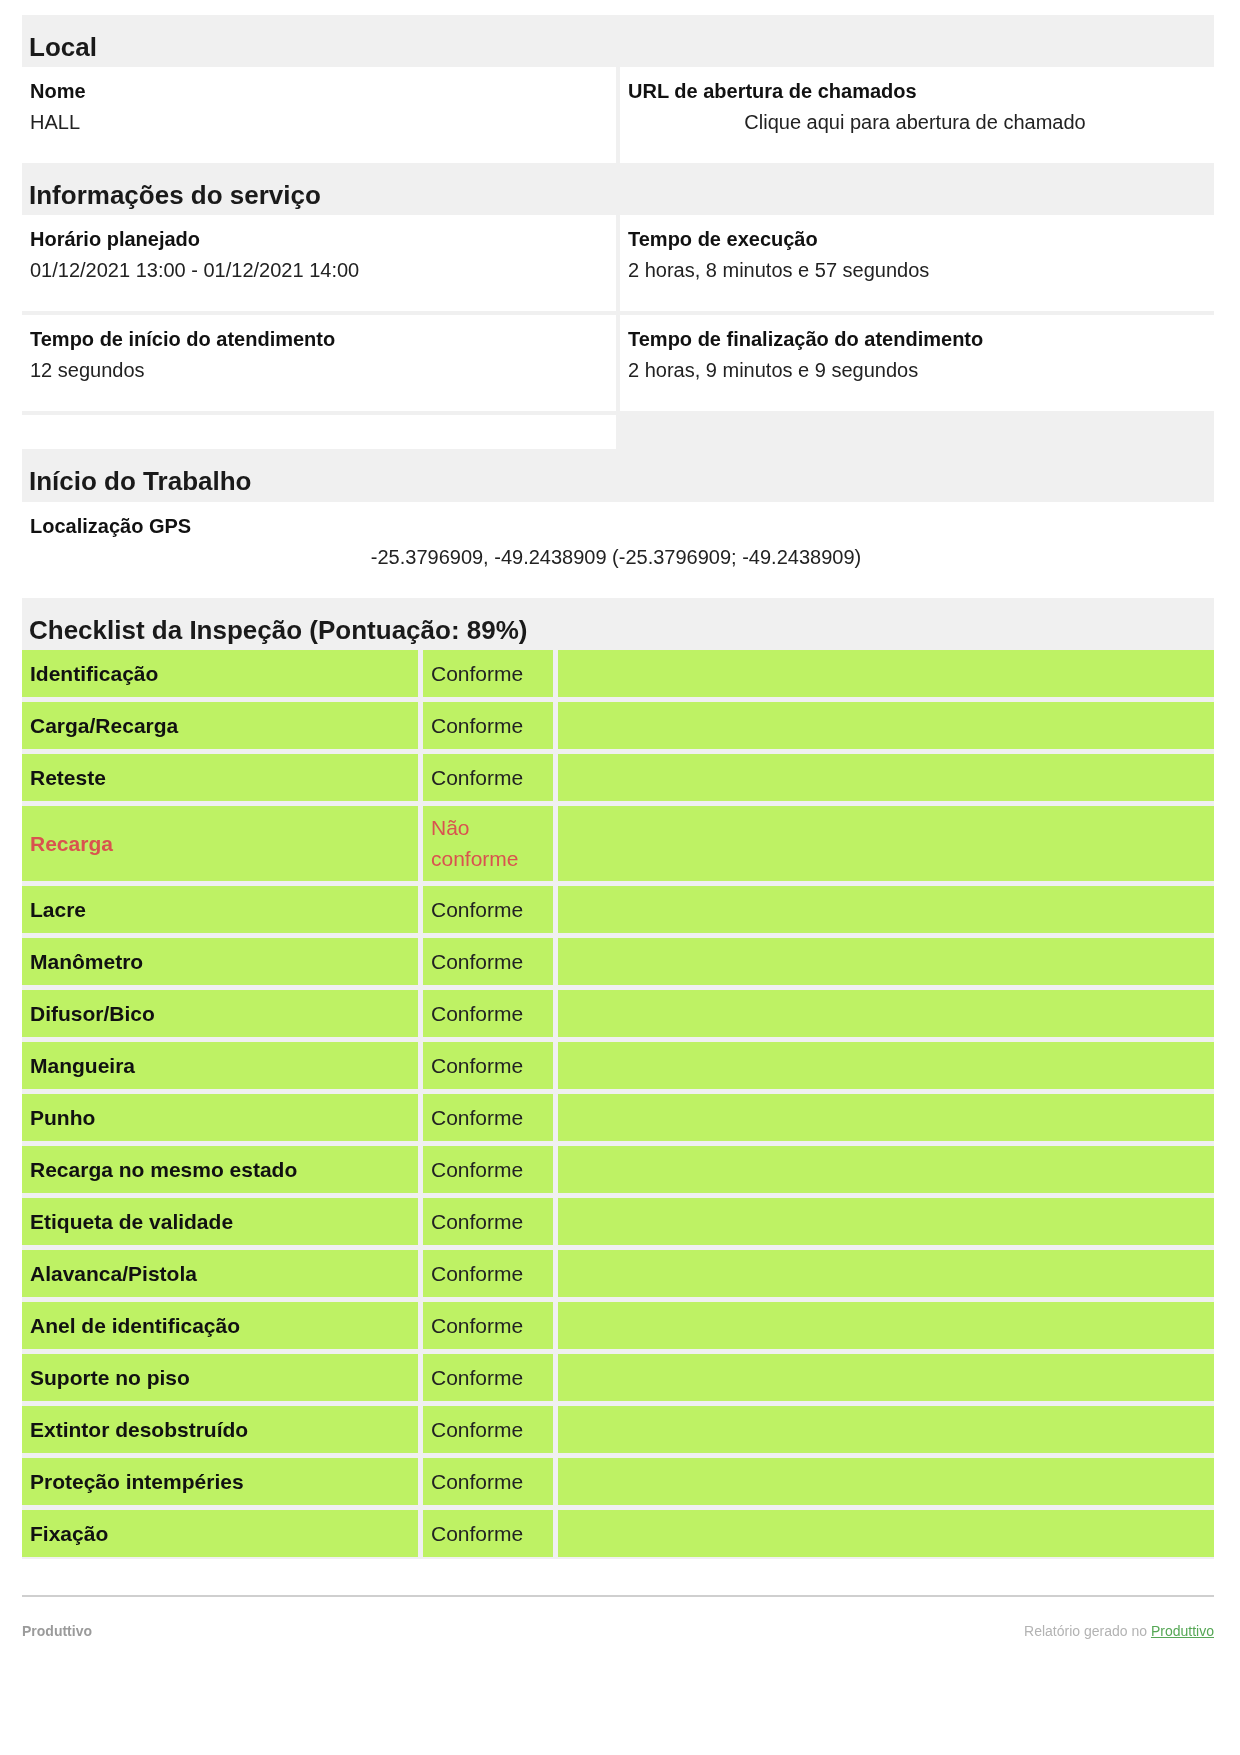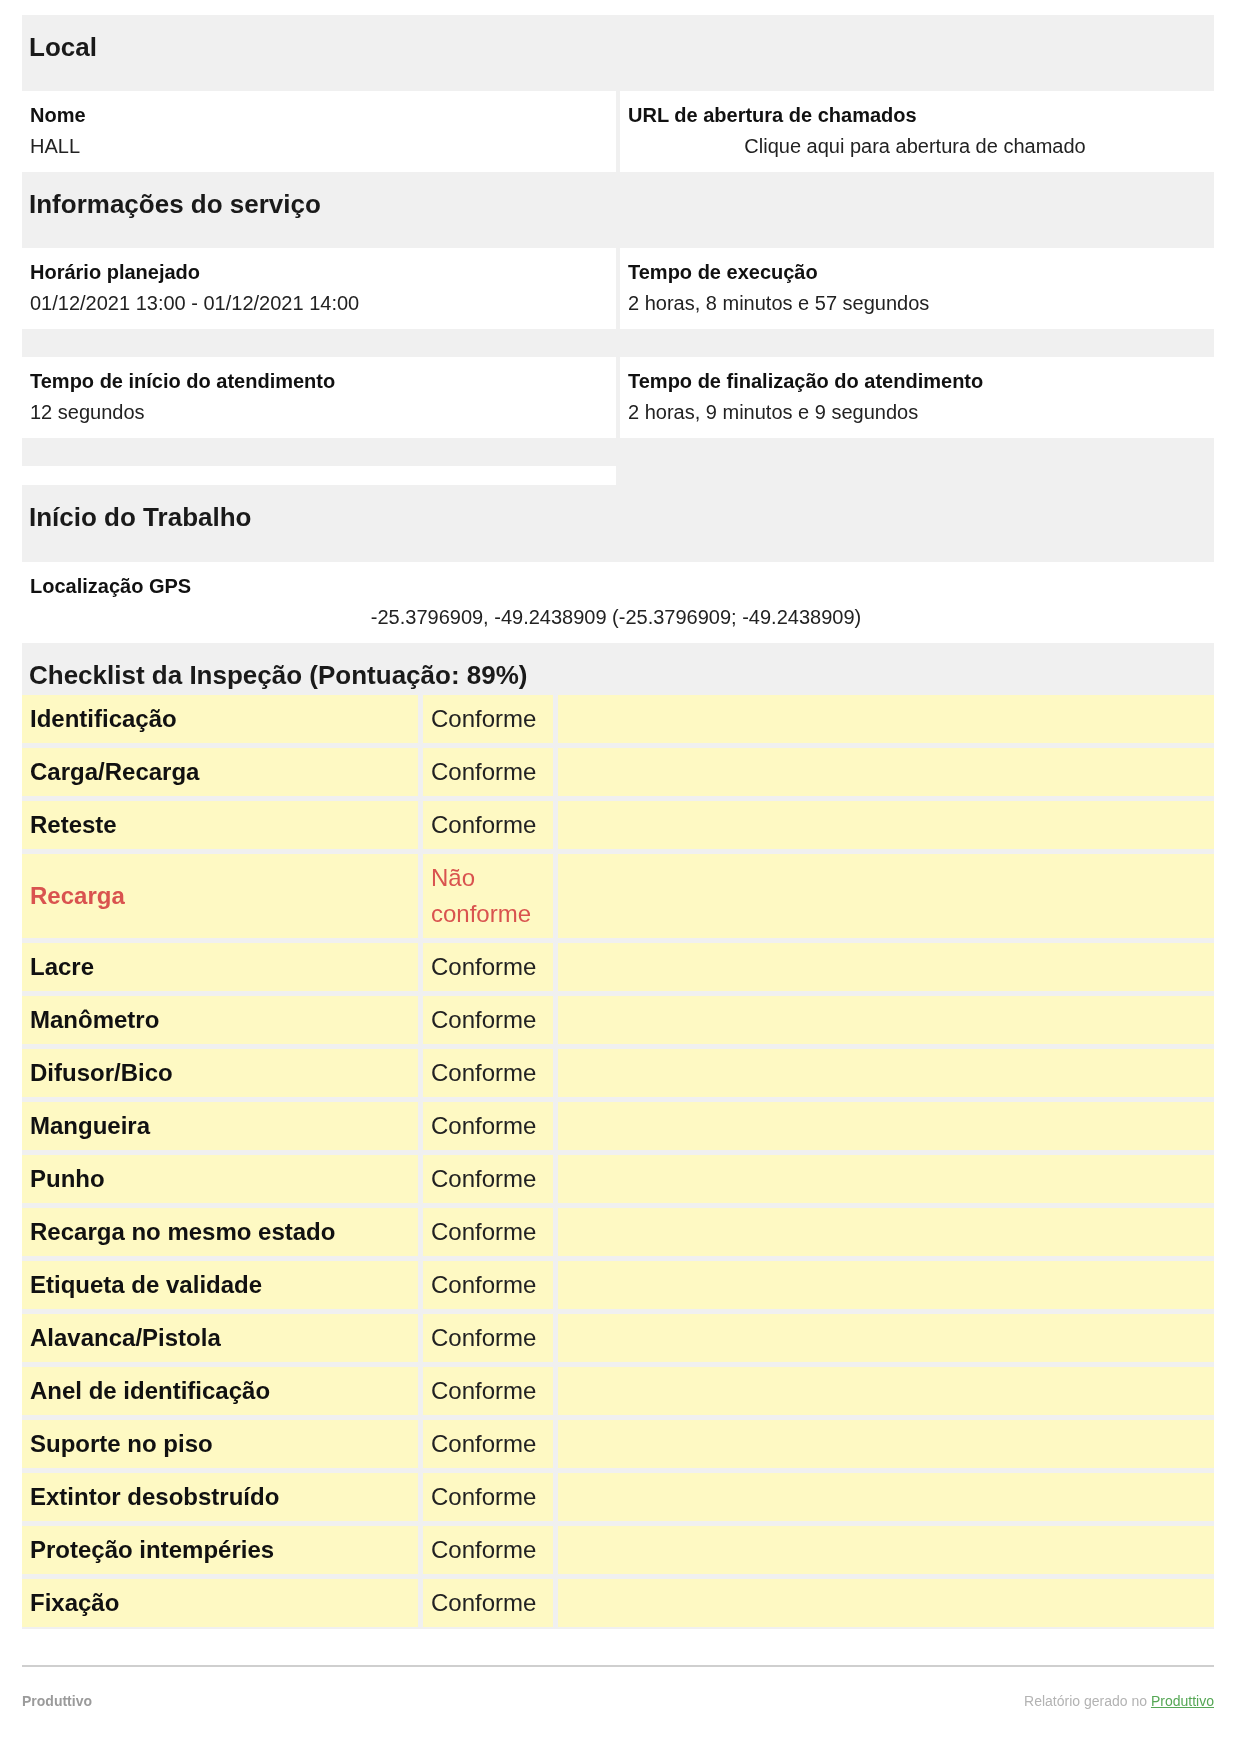--- a/index.html
+++ b/index.html
@@ -22,37 +22,36 @@
     padding:17px 8px 4px 7px;
     line-height:1.2;
   }
   .grid2{
     display:grid;
     grid-template-columns:1fr 1fr;
     gap:4px;
   }
   .cell{
     background:#ffffff;
-    padding:9px 12px 10px 8px;
+    padding:9px 12px 25px 8px;
     font-size:20px;
     line-height:1.55;
-    margin-top:24px;
   }
   .cell .lbl{font-weight:bold;color:#111;}
   .cell .val{color:#222;display:block;}
   a.link{color:#4090c5;text-decoration:none;cursor:pointer;text-align:center;}
   .grid1{display:grid;grid-template-columns:1fr;gap:4px;}
   .checklist{
     display:grid;
     grid-template-columns:396px 130px 1fr;
     gap:5px;
   }
   .c-cell{
-    background:#fef9c3;
-    font-size:24px;
+    background:#bef264;
+    font-size:21px;
     display:flex;
     align-items:center;
     min-height:47px;
     box-sizing:border-box;
     padding:6px 10px 6px 8px;
     line-height:1.5;
   }
   .c-label{font-weight:bold;color:#111;}
   .c-status{color:#222;}
   .bad{color:#d9534f !important;}

